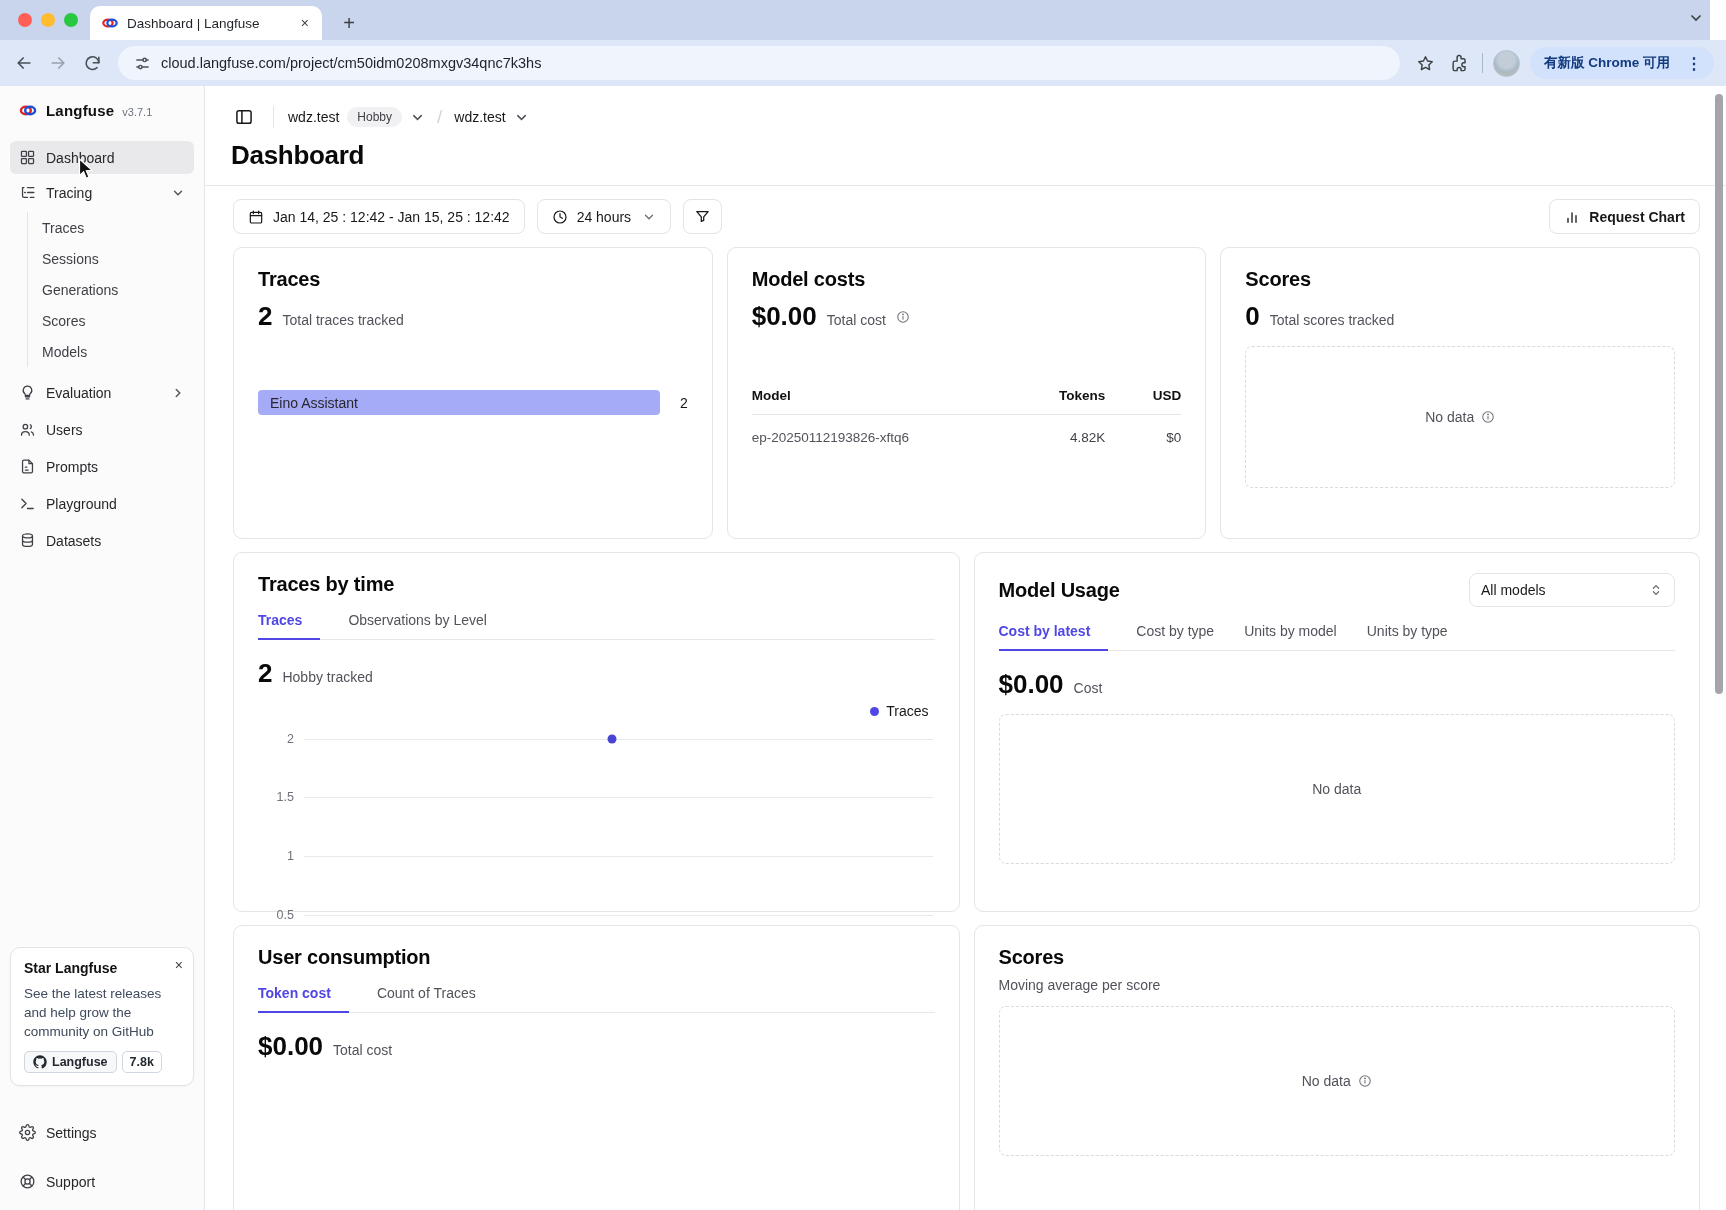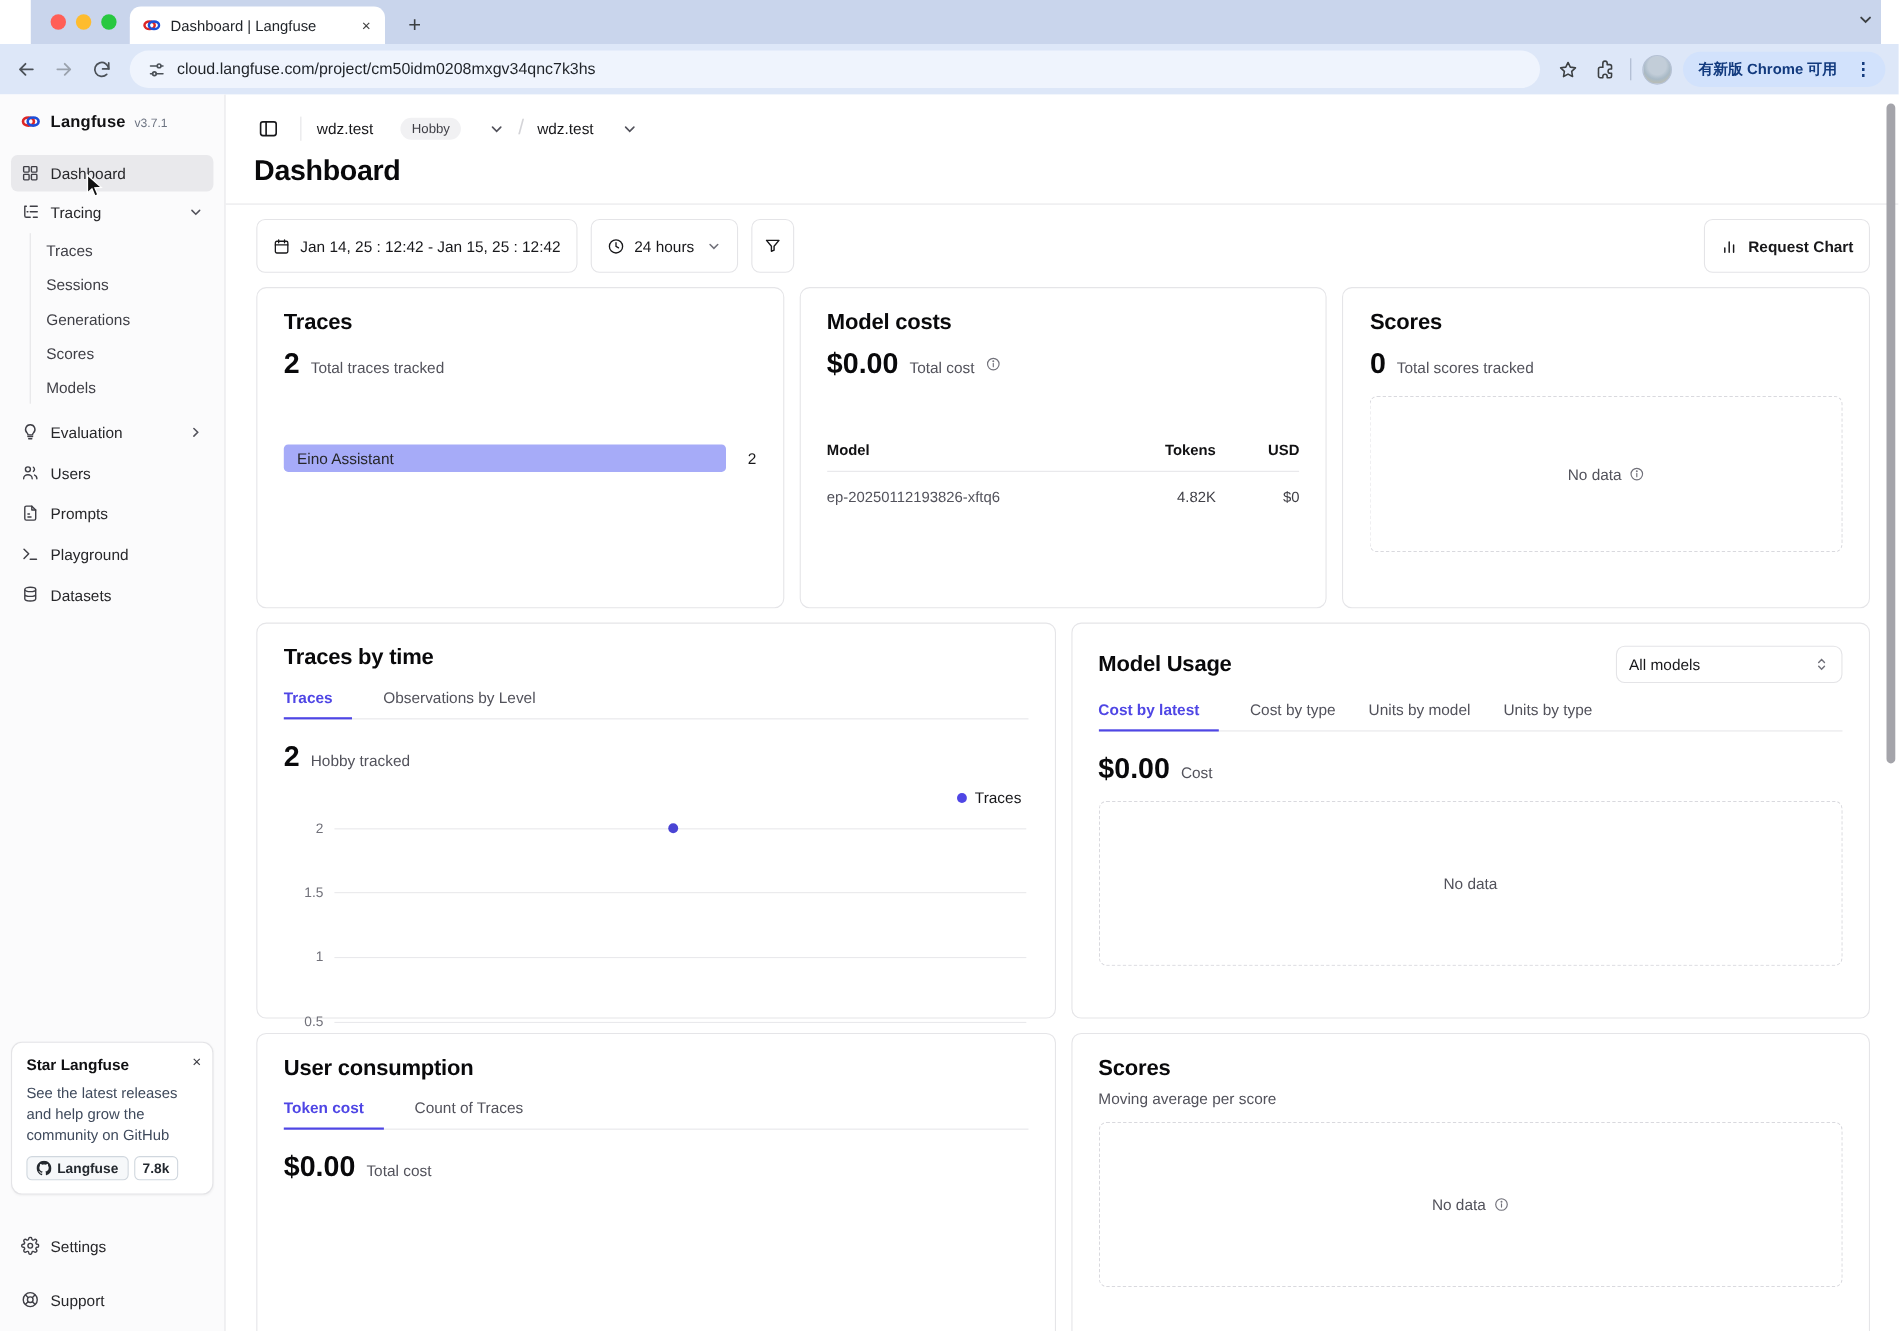--- a/index.html
+++ b/index.html
@@ -5,21 +5,21 @@
   * { box-sizing: border-box; margin: 0; padding: 0; }
   html,body { width:1726px; height:1210px; }
   body {
     font-family: "Liberation Sans", sans-serif;
     background:#fff; overflow:hidden; position:relative;
     color:#18181b;
   }
   svg { display:block; }
 
   
-  .tabstrip { position:absolute; top:0; left:0; right:16px; height:40px; background:#c9d5ec;margin-left:28px; }
+  .tabstrip { position:absolute; top:0; left:0; right:16px; height:40px; background:#c9d5ec; }
   .traffic { position:absolute; left:18px; top:13px; display:flex; gap:9px; }
   .traffic span { width:14px; height:14px; border-radius:50%; }
   .light-red{background:#ff5f57;} .light-yellow{background:#febc2e;} .light-green{background:#28c840;}
   .tab { position:absolute; left:90px; top:6px; width:232px; height:34px; background:#fff;
          border-radius:10px 10px 0 0; display:flex; align-items:center; gap:9px; padding:0 10px 0 12px;
          font-size:13.5px; color:#1f2328; }
   .tab-title { flex:1; white-space:nowrap; overflow:hidden; }
   .tab-close { color:#444; font-size:14px; padding:0 3px; cursor:default; }
   .newtab { position:absolute; left:336px; top:10px; font-size:20px; color:#3c4043; width:26px; height:26px;
             display:flex; align-items:center; justify-content:center; border-radius:50%; }
@@ -68,28 +68,28 @@
               border-radius:5px; padding:3px 8px; font-size:12.5px; font-weight:700; color:#24292f; }
   .gh-count { border:1px solid #d0d7de; background:#fff; border-radius:5px; padding:3px 7px;
               font-size:12.5px; font-weight:700; color:#24292f; }
   .side-footer { margin-top:30px; display:flex; flex-direction:column; gap:16px; }
 
   
   .main { flex:1; position:relative; overflow:hidden; display:flex; flex-direction:column; }
   .crumb-row { display:flex; align-items:center; gap:10px; padding:16px 26px 0 24px; }
   .icon-btn { width:30px; height:30px; display:flex; align-items:center; justify-content:center; border-radius:6px; }
   .crumb-divider { width:1px; height:22px; background:#e4e4e7; margin:0 4px; }
-  .crumb { display:flex; align-items:center; gap:25px; font-size:14px; font-weight:500; color:#18181b; }
+  .crumb { display:flex; align-items:center; gap:8px; font-size:14px; font-weight:500; color:#18181b; }
   .plan-badge { background:#f1f1f3; border-radius:999px; padding:3px 10px; font-size:12px; font-weight:500; color:#3f3f46; }
   .slash { color:#d4d4d8; font-size:19px; font-weight:300; padding:0 2px; }
   .page-title { font-size:26px; font-weight:700; color:#09090b; letter-spacing:-.3px; padding:8px 26px 14px 26px; }
   .main-hr { border-bottom:1px solid #e7e7ea; }
 
   .filter-row { display:flex; align-items:center; gap:12px; padding:13px 26px 0 28px; }
-  .btn { display:inline-flex; align-items:center; gap:9px; height:49px; padding:0 14px; border:1px solid #e4e4e7;
+  .btn { display:inline-flex; align-items:center; gap:9px; height:35px; padding:0 14px; border:1px solid #e4e4e7;
          border-radius:8px; background:#fff; font-size:14px; color:#18181b; }
   .btn .chev { margin-left:2px; }
   .btn-icononly { padding:0 10px; }
   .btn-right { margin-left:auto; font-weight:600; }
 
   .cards-row { display:flex; gap:14px; padding:13px 26px 0 28px; }
   .card { border:1px solid #e5e5e8; border-radius:9px; background:#fff; padding:20px 24px; position:relative; }
   .row1 .card { height:292px; flex:1; }
   .row2 .card { height:360px; flex:1; }
   .row3 .card { height:310px; flex:1; }

